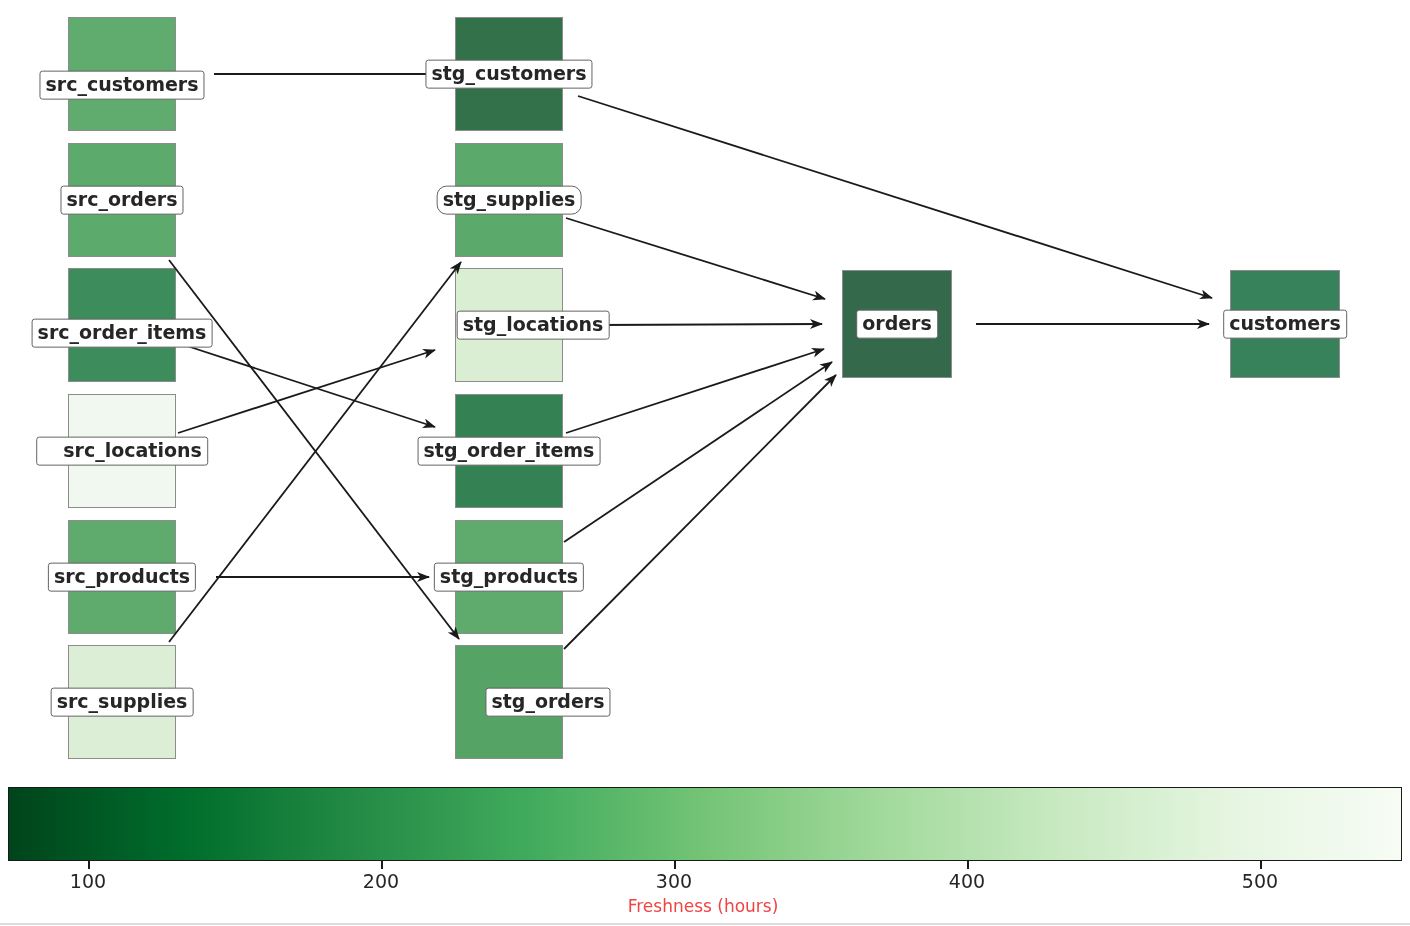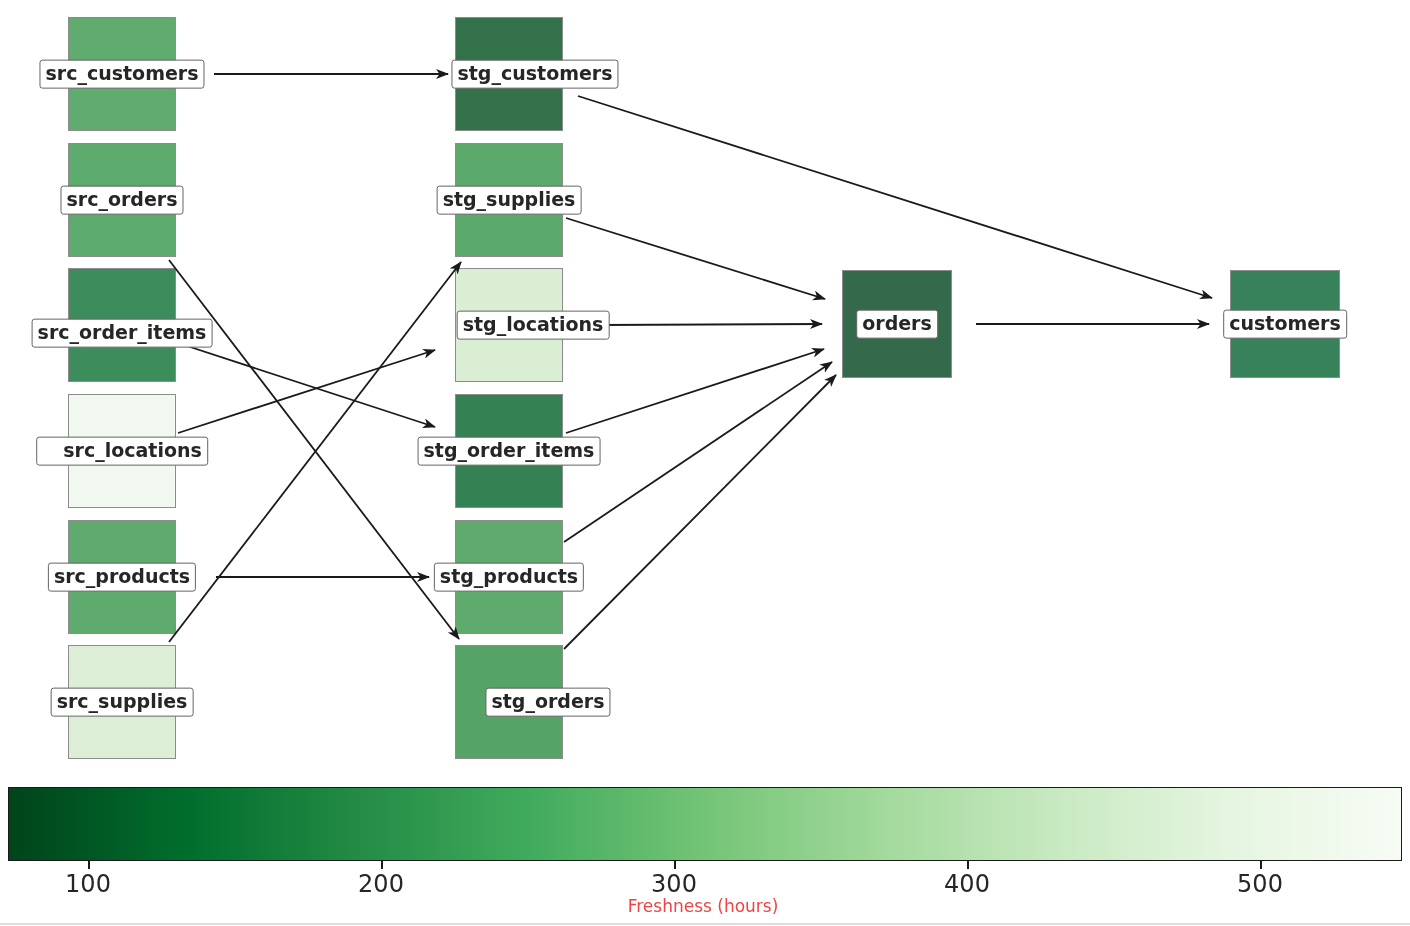--- a/index.html
+++ b/index.html
@@ -41,21 +41,21 @@
   }
   .cb-tick{
     position:absolute;
     width:1.5px;height:8px;
     background:#1a1a1a;
     z-index:1;
   }
   .cb-tick-label{
     position:absolute;
     transform:translateX(-50%);
-    font-size:24px;
+    font-size:19px;
     color:#262626;
     z-index:1;
     white-space:nowrap;
   }
   .cb-axis-label{
     position:absolute;
     transform:translateX(-50%);
     font-size:17px;
     color:#ef4444;
     z-index:1;
@@ -105,28 +105,28 @@
       <line x1="578" y1="96" x2="1212" y2="298" stroke="#1a1a1a" stroke-width="1.8" marker-end="url(#arrowhead)"></line>
       <line x1="566" y1="218" x2="825" y2="299" stroke="#1a1a1a" stroke-width="1.8" marker-end="url(#arrowhead)"></line>
       <line x1="599" y1="325" x2="822" y2="324" stroke="#1a1a1a" stroke-width="1.8" marker-end="url(#arrowhead)"></line>
       <line x1="566" y1="433" x2="824" y2="349" stroke="#1a1a1a" stroke-width="1.8" marker-end="url(#arrowhead)"></line>
       <line x1="564" y1="542" x2="832" y2="362" stroke="#1a1a1a" stroke-width="1.8" marker-end="url(#arrowhead)"></line>
       <line x1="564" y1="649" x2="836" y2="375" stroke="#1a1a1a" stroke-width="1.8" marker-end="url(#arrowhead)"></line>
       <line x1="976" y1="324" x2="1209" y2="324" stroke="#1a1a1a" stroke-width="1.8" marker-end="url(#arrowhead)"></line>
     </svg>
 
   <div id="labels-layer" class="layer">
-      <div class="node-label" style="left: 122px; top: 74px;">src_customers</div>
+      <div class="node-label" style="left: 122px; top: 85px;">src_customers</div>
       <div class="node-label" style="left: 122px; top: 200px;">src_orders</div>
       <div class="node-label" style="left: 122px; top: 325px; margin-top: 8px;">src_order_items</div>
       <div class="node-label" style="left: 122px; top: 451px; padding-left: 26px;">src_locations</div>
       <div class="node-label" style="left: 122px; top: 577px;">src_products</div>
       <div class="node-label" style="left: 122px; top: 702px;">src_supplies</div>
-      <div class="node-label" style="left: 535px; top: 74px;">stg_customers</div>
-      <div class="node-label" style="left: 509px; top: 200px;">stg_supplies</div>
+      <div class="node-label" style="left: 509px; top: 74px;">stg_customers</div>
+      <div class="node-label" style="left: 509px; top: 200px; border-radius: 10px;">stg_supplies</div>
       <div class="node-label" style="left: 509px; top: 325px; margin-left: 24px;">stg_locations</div>
       <div class="node-label" style="left: 509px; top: 451px;">stg_order_items</div>
       <div class="node-label" style="left: 509px; top: 577px;">stg_products</div>
       <div class="node-label" style="left: 509px; top: 702px; margin-left: 39px;">stg_orders</div>
       <div class="node-label" style="left: 897px; top: 324px;">orders</div>
       <div class="node-label" style="left: 1285px; top: 324px;">customers</div>
     </div>
 
   <div id="colorbar" class="colorbar" style="left: 8px; top: 787px; width: 1394px; height: 74px; background: linear-gradient(to right, rgb(0, 68, 27), rgb(0, 109, 44), rgb(35, 139, 69), rgb(65, 171, 93), rgb(116, 196, 118), rgb(161, 217, 155), rgb(199, 233, 192), rgb(229, 245, 224), rgb(247, 252, 245));"></div>
   <div id="cb-ticks">

